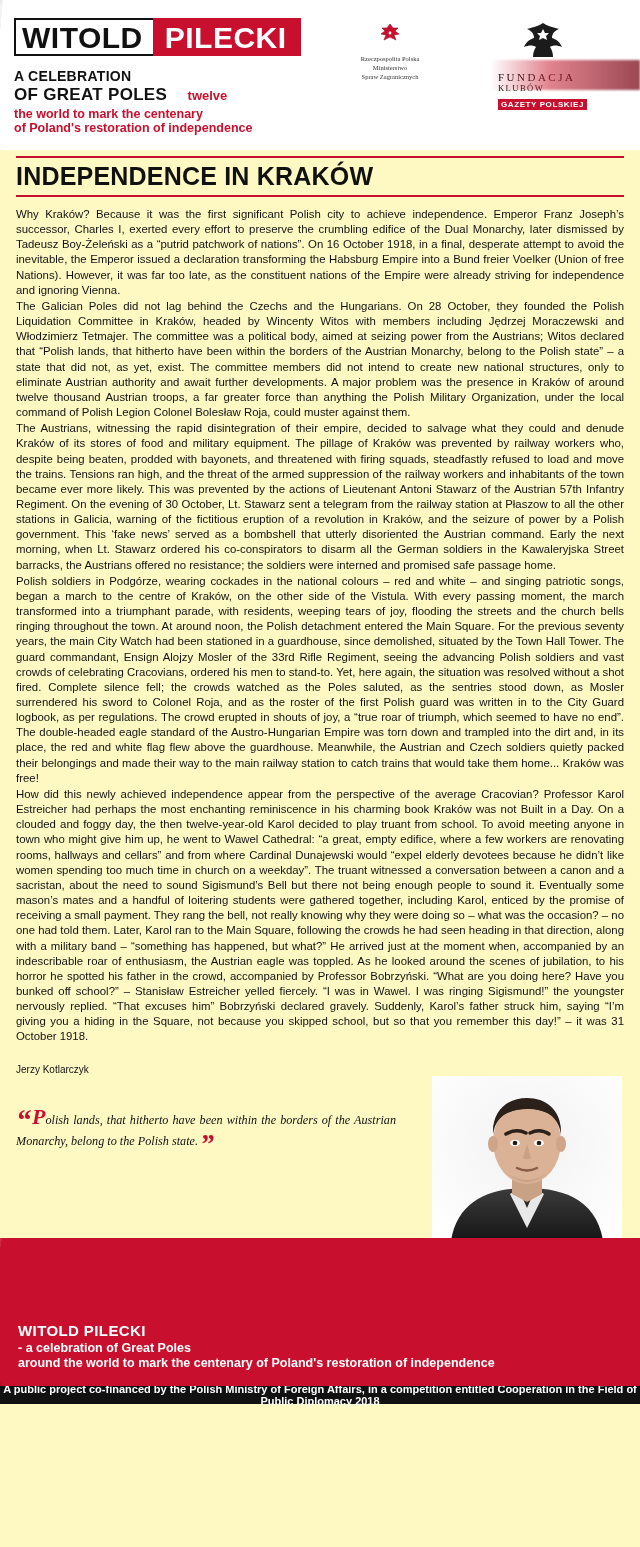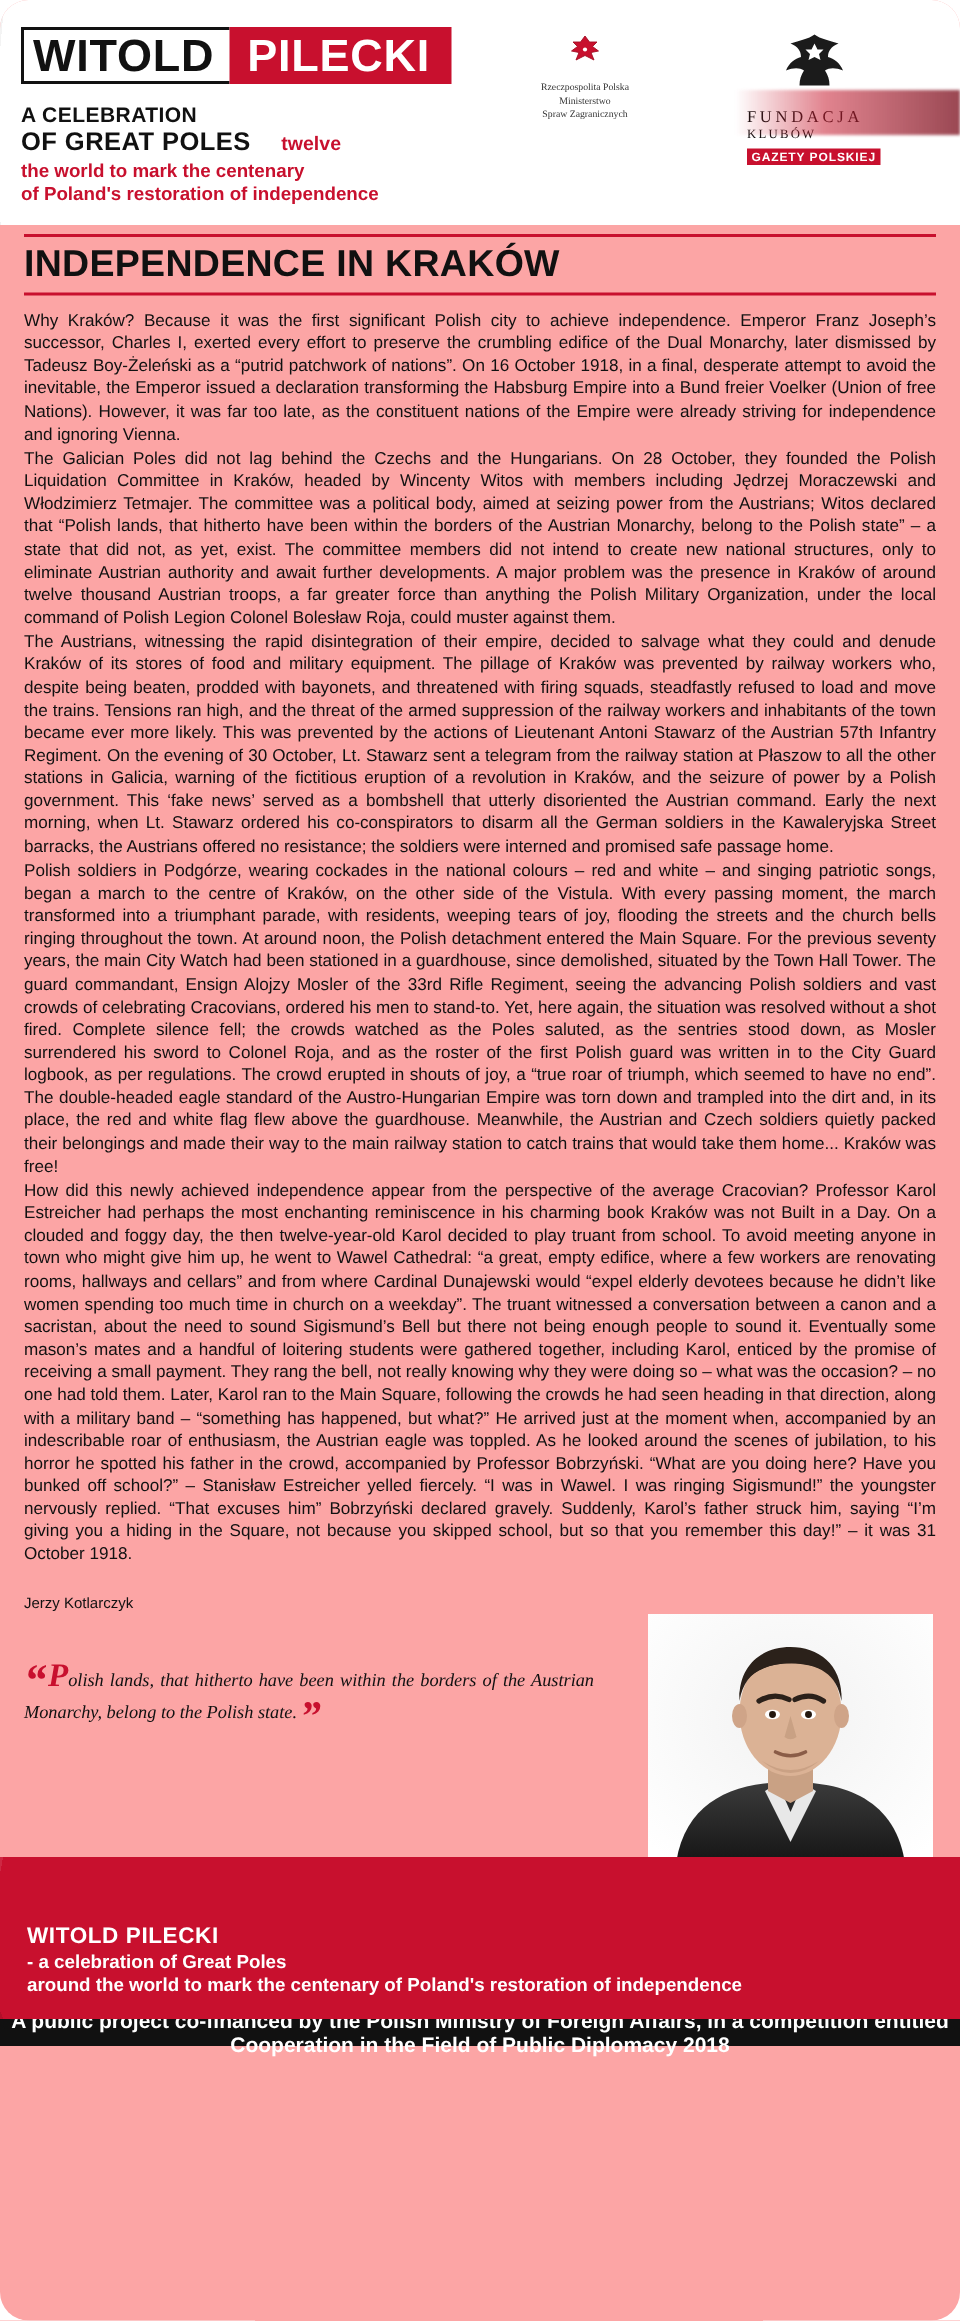--- a/index.html
+++ b/index.html
@@ -6,23 +6,22 @@
   body{
     width:640px;
     background:#ffffff;
     font-family:"Liberation Sans", sans-serif;
     color:#111;
   }
   .page{
     position:relative;
     width:640px;
     min-height:1547px;
-    background:#fca5a5;
+    background:#fef9c3;
     overflow:hidden;
-    border-radius:19px;
   }
 
   
   .header{
     position:relative;
     height:150px;
     background:#fff;
     background-image:
       linear-gradient(110deg, rgba(200,200,200,0.20) 0 2px, transparent 2px 9px),
       linear-gradient(68deg, rgba(180,180,180,0.18) 0 1px, transparent 1px 7px),
@@ -165,37 +164,37 @@
     line-height:0;vertical-align:-8px;margin-left:2px;
   }
   .portrait{
     position:absolute;right:18px;top:-8px;width:190px;height:172px;
     overflow:hidden;
   }
 
   
   .footer{
     position:relative;
-    height:108px;
+    height:148px;
     background:#c8102e;
     background-image:
       linear-gradient(100deg, rgba(255,255,255,0.10) 0 2px, transparent 2px 11px),
       linear-gradient(70deg, rgba(0,0,0,0.10) 0 2px, transparent 2px 15px);
     color:#fff;
     margin-top:4px;
   }
   .footer .ftxt{
     position:absolute;left:18px;bottom:16px;
   }
   .footer .f1{font-size:15px;font-weight:bold;letter-spacing:0.4px;}
   .footer .f2{font-size:12.5px;font-weight:bold;margin-top:2px;}
   .footer .f3{font-size:12.5px;font-weight:bold;margin-top:1px;}
   .footbar{
     height:18px;background:#111;color:#fff;
-    font-size:14px;font-weight:bold;
+    font-size:11px;font-weight:bold;
     display:flex;align-items:center;justify-content:center;
     text-align:center;
   }
 </style>
 </head>
 <body>
 
 <div class="page">
 
   <div class="header">

